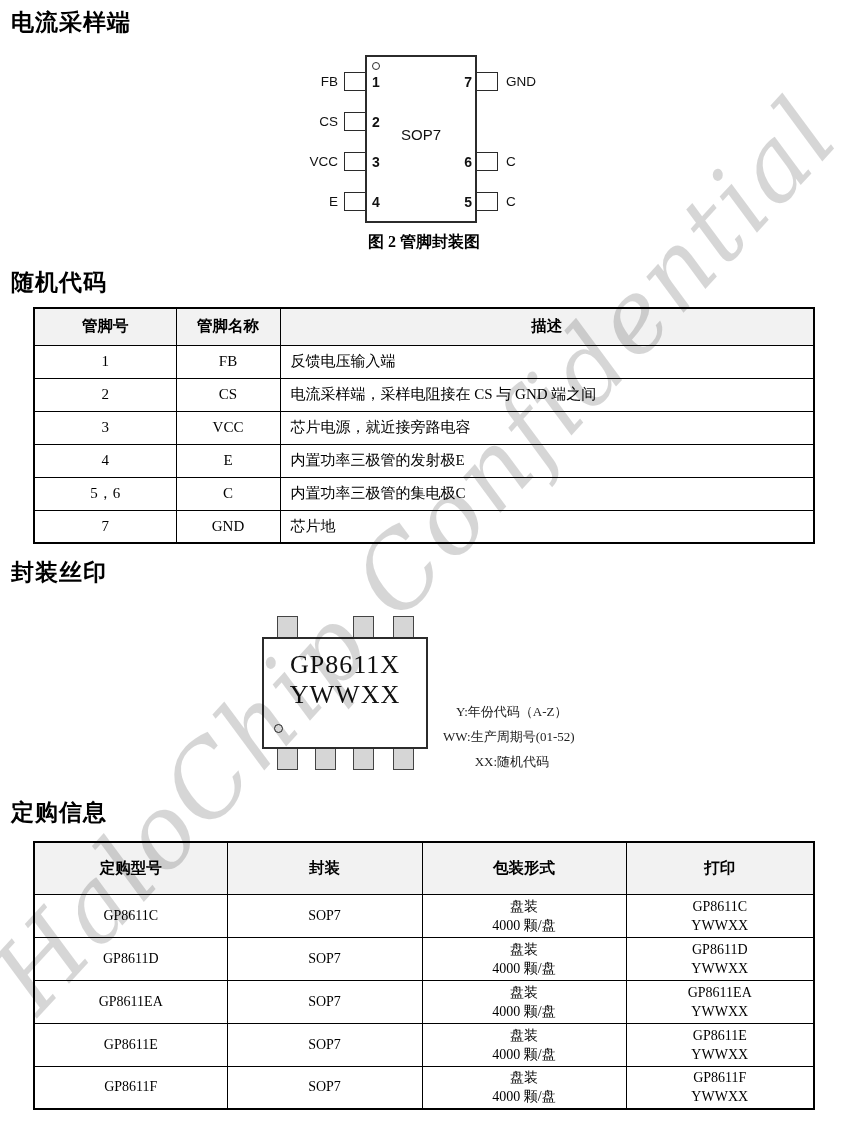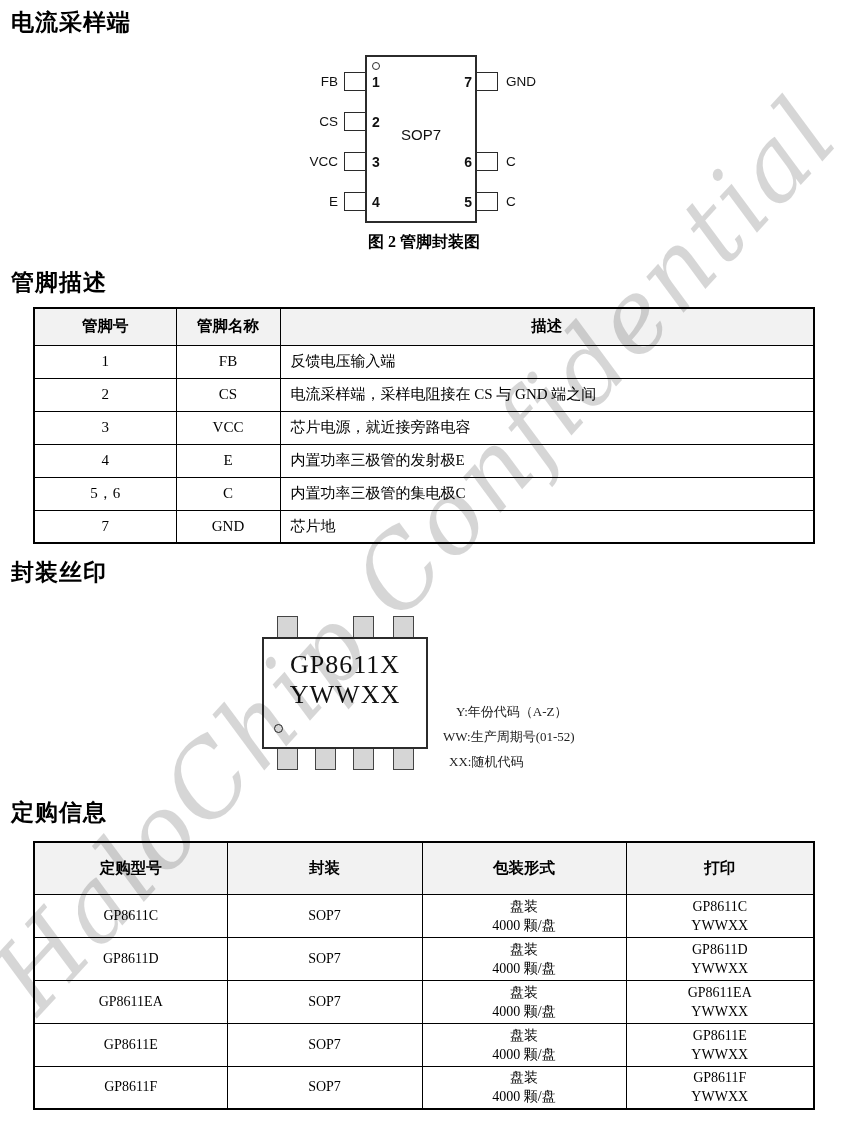--- a/index.html
+++ b/index.html
@@ -97,21 +97,21 @@
   }
   .mark-circle {
     position: absolute; left: 34px; top: 116px; width: 9px; height: 9px;
     border: 1.5px solid #2b2b2b; border-radius: 50%; background: #fff;
   }
   .mark-notes {
     position: absolute; left: 203px; top: 47px;
     font-size: 13px; line-height: 25px; color: #222; white-space: nowrap;
   }
   .note-1 { padding-left: 13px; margin-top: 44px; }
-  .note-3 { padding-left: 6px; }
+  .note-3 { padding-left: 6px; text-align: center; }
   
   .watermark {
     position: absolute; left: 415px; top: 555px;
     transform: translate(-50%, -50%) rotate(-47.5deg);
     font-family: "DejaVu Serif", serif; font-style: italic;
     font-size: 100px; letter-spacing: 3px; white-space: nowrap;
     color: rgba(0, 0, 0, 0.16);
     z-index: 9; pointer-events: none;
   }
 </style>
@@ -150,21 +150,21 @@
     <div class="pkg-lbl lbl-l" style="top:103px;">VCC</div>
     <div class="pkg-lbl lbl-l" style="top:143px;">E</div>
     <div class="pkg-lbl lbl-r" style="top:23px;">GND</div>
     <div class="pkg-lbl lbl-r" style="top:103px;">C</div>
     <div class="pkg-lbl lbl-r" style="top:143px;">C</div>
 
     <div class="pkg-name">SOP7</div>
     <div class="fig2-caption">图 2 管脚封装图</div>
   </div>
 
-  <div class="h1" style="top:267px;">管脚描述</div>
+  <div class="h1" style="top:267px;">随机代码</div>
 
   <table class="dtable tbl-pins">
     <colgroup>
         <col style="width:142px">
         <col style="width:104px">
         <col style="width:534px">
       </colgroup>
     <thead>
       <tr>
         <th>管脚号</th>

